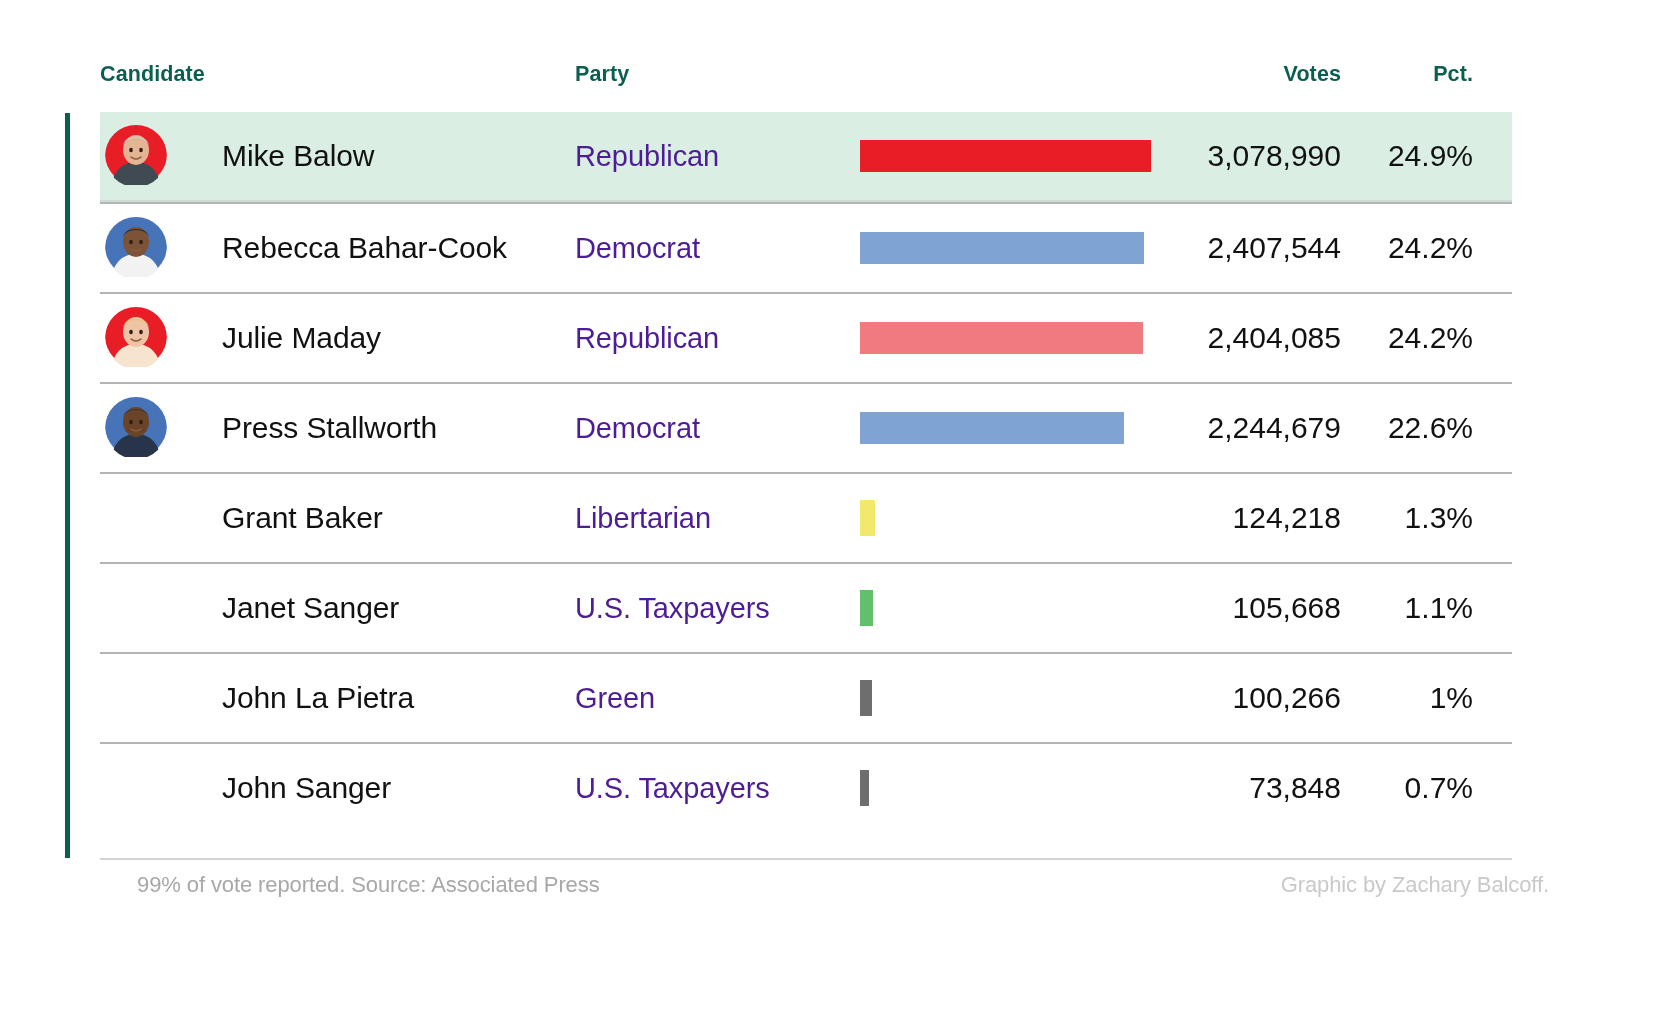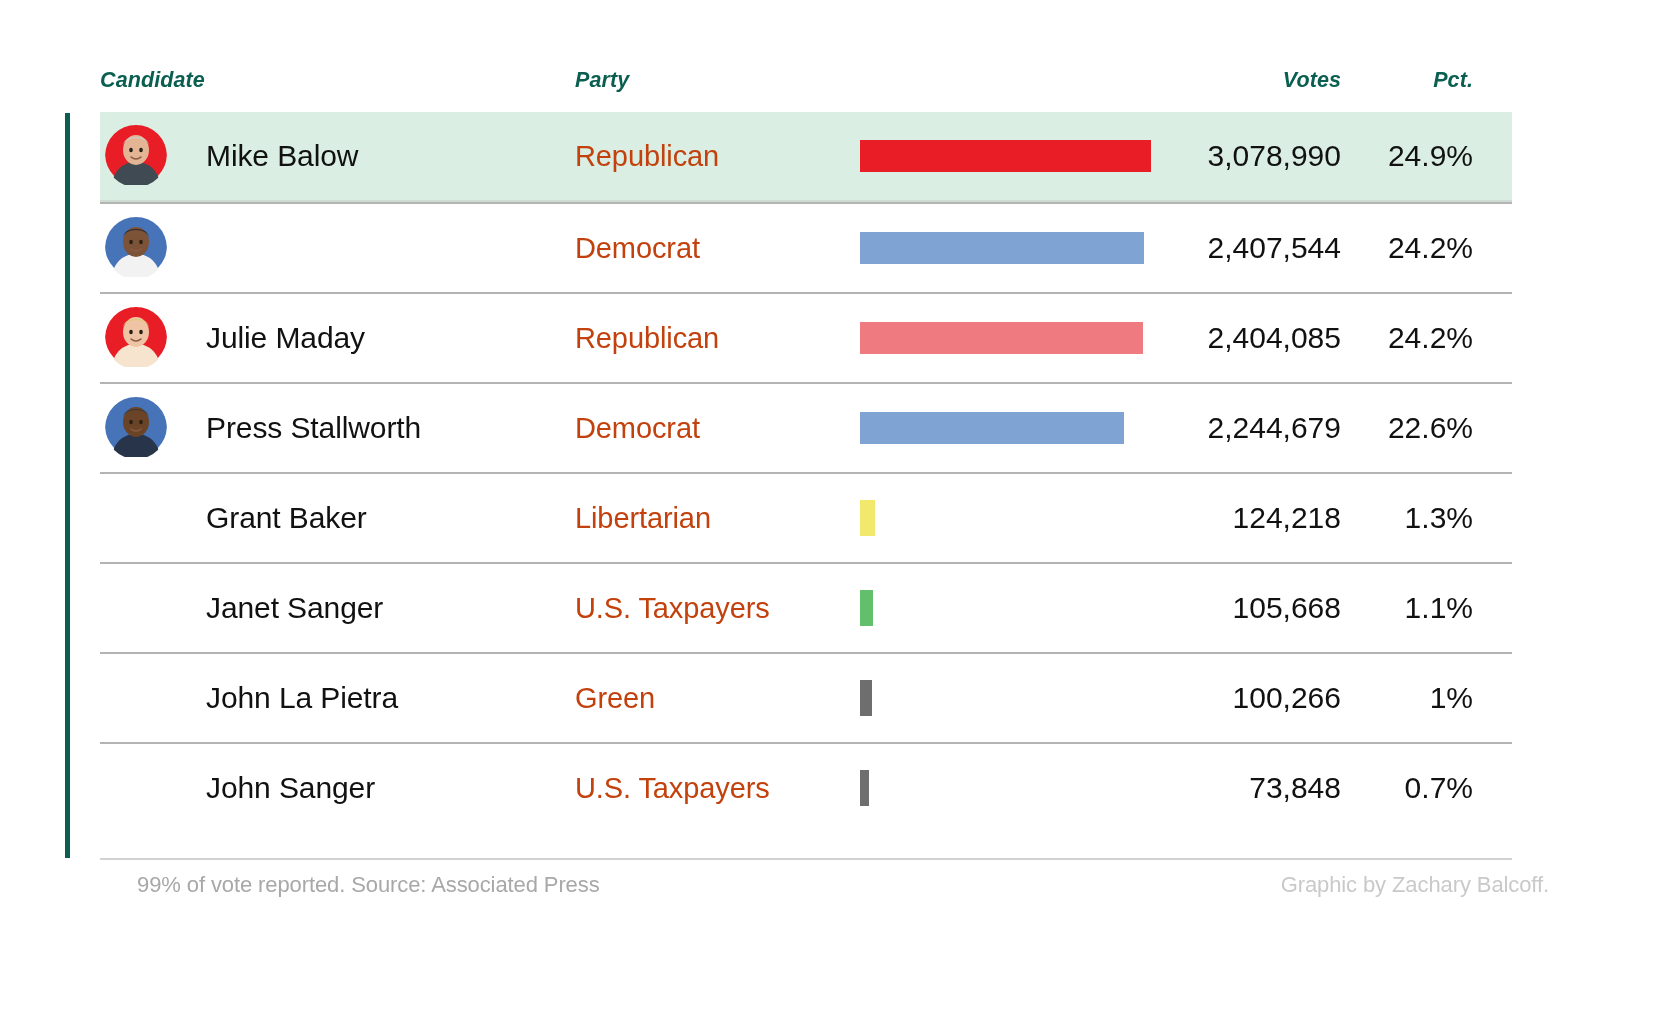--- a/index.html
+++ b/index.html
@@ -32,24 +32,22 @@
   
   .table {
     position: absolute;
     left: 100px;
     top: 62px;
     width: 1412px;
   }
 
   .head-row {
     display: flex;
-    align-items: flex-end;
     height: 50px;
     padding-bottom: 19px;
-    font-style: italic;
   }
 
   .head-cell {
     color: #0a5f50;
     font-size: 21.5px;
     font-weight: 600;
     letter-spacing: 0.1px;
   }
 
   
@@ -78,20 +76,21 @@
   .row.leader {
     background: #daeee3;
     border-top: none;
     border-bottom: 2px solid #cfdcd4;
   }
 
   .row .c-cand {
     display: flex;
     align-items: center;
     height: 100%;
+    gap: 16px;
   }
 
   .avatar {
     width: 62px;
     height: 62px;
     border-radius: 50%;
     flex: 0 0 62px;
     margin-left: 5px;
     position: relative;
     overflow: hidden;
@@ -111,21 +110,21 @@
   .cand-name {
     font-size: 30px;
     color: #111111;
     margin-left: 39px;
     letter-spacing: -0.1px;
     white-space: nowrap;
   }
 
   .party-name {
     font-size: 29px;
-    color: #c2410c;
+    color: #4c1d95;
     letter-spacing: -0.1px;
     white-space: nowrap;
   }
 
   .bar-wrap {
     display: flex;
     align-items: center;
     height: 100%;
   }
   .bar {
@@ -223,20 +222,21 @@
               <span class="face"><svg width="62" height="62" viewBox="0 0 62 62">
                   <circle cx="31" cy="31" r="31" fill="#4773b8"></circle>
                   <path d="M31 39 C16 39 8 50 7 62 L55 62 C54 50 46 39 31 39 Z" fill="#f2f2f2"></path>
                   <ellipse cx="31" cy="27" rx="13" ry="15" fill="#7d5337"></ellipse>
                   <path d="M18 24 C18 12 44 12 44 24 C44 18 40 14 31 14 C22 14 18 18 18 24 Z" fill="#2b2b2b"></path>
                   <ellipse cx="26" cy="27" rx="1.8" ry="2.2" fill="#2a2018"></ellipse>
                   <ellipse cx="36" cy="27" rx="1.8" ry="2.2" fill="#2a2018"></ellipse>
                   <path d="M26 34 Q31 38 36 34" stroke="#8a5a42" stroke-width="1.6" fill="none" stroke-linecap="round"></path>
                 </svg></span>
             </div>
+            <span class="cand-name">Rebecca Bahar-Cook</span>
           </div>
           <div class="c-party"><span class="party-name">Democrat</span></div>
           <div class="c-bar bar-wrap">
             <span class="bar" style="width: 284px; background: rgb(127, 163, 210);"></span>
           </div>
           <div class="c-votes"><span class="votes-val">2,407,544</span></div>
           <div class="c-pct"><span class="pct-val">24.2%</span></div>
         </div>
         <div class="row">
           <div class="c-cand">

